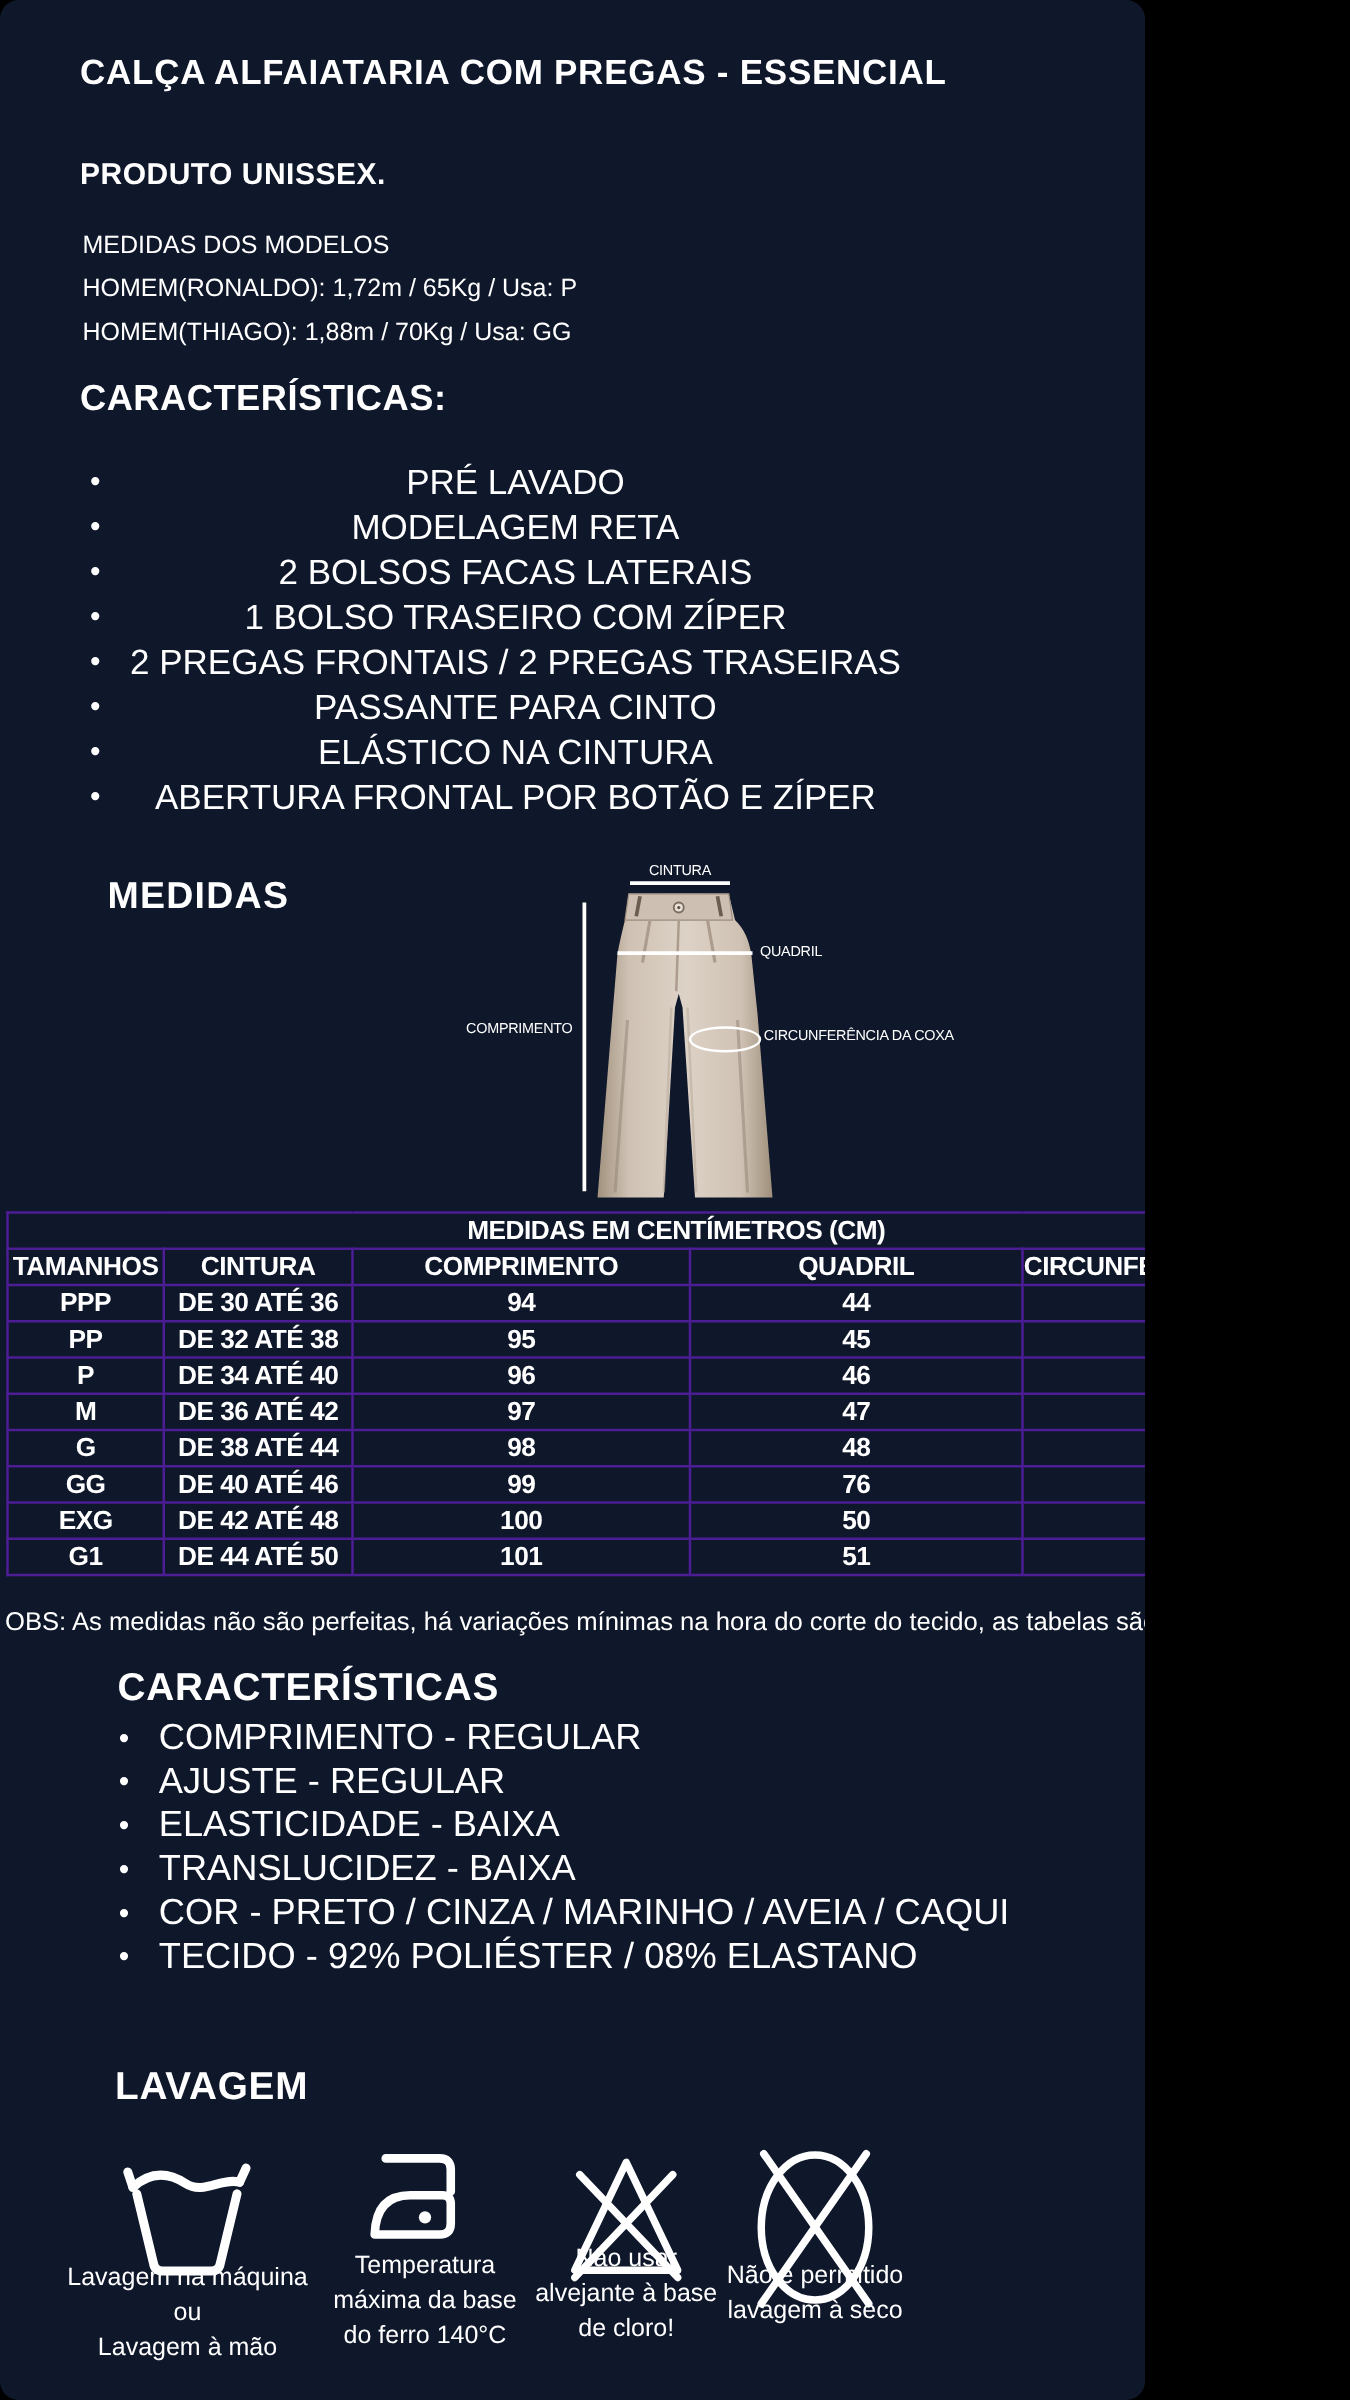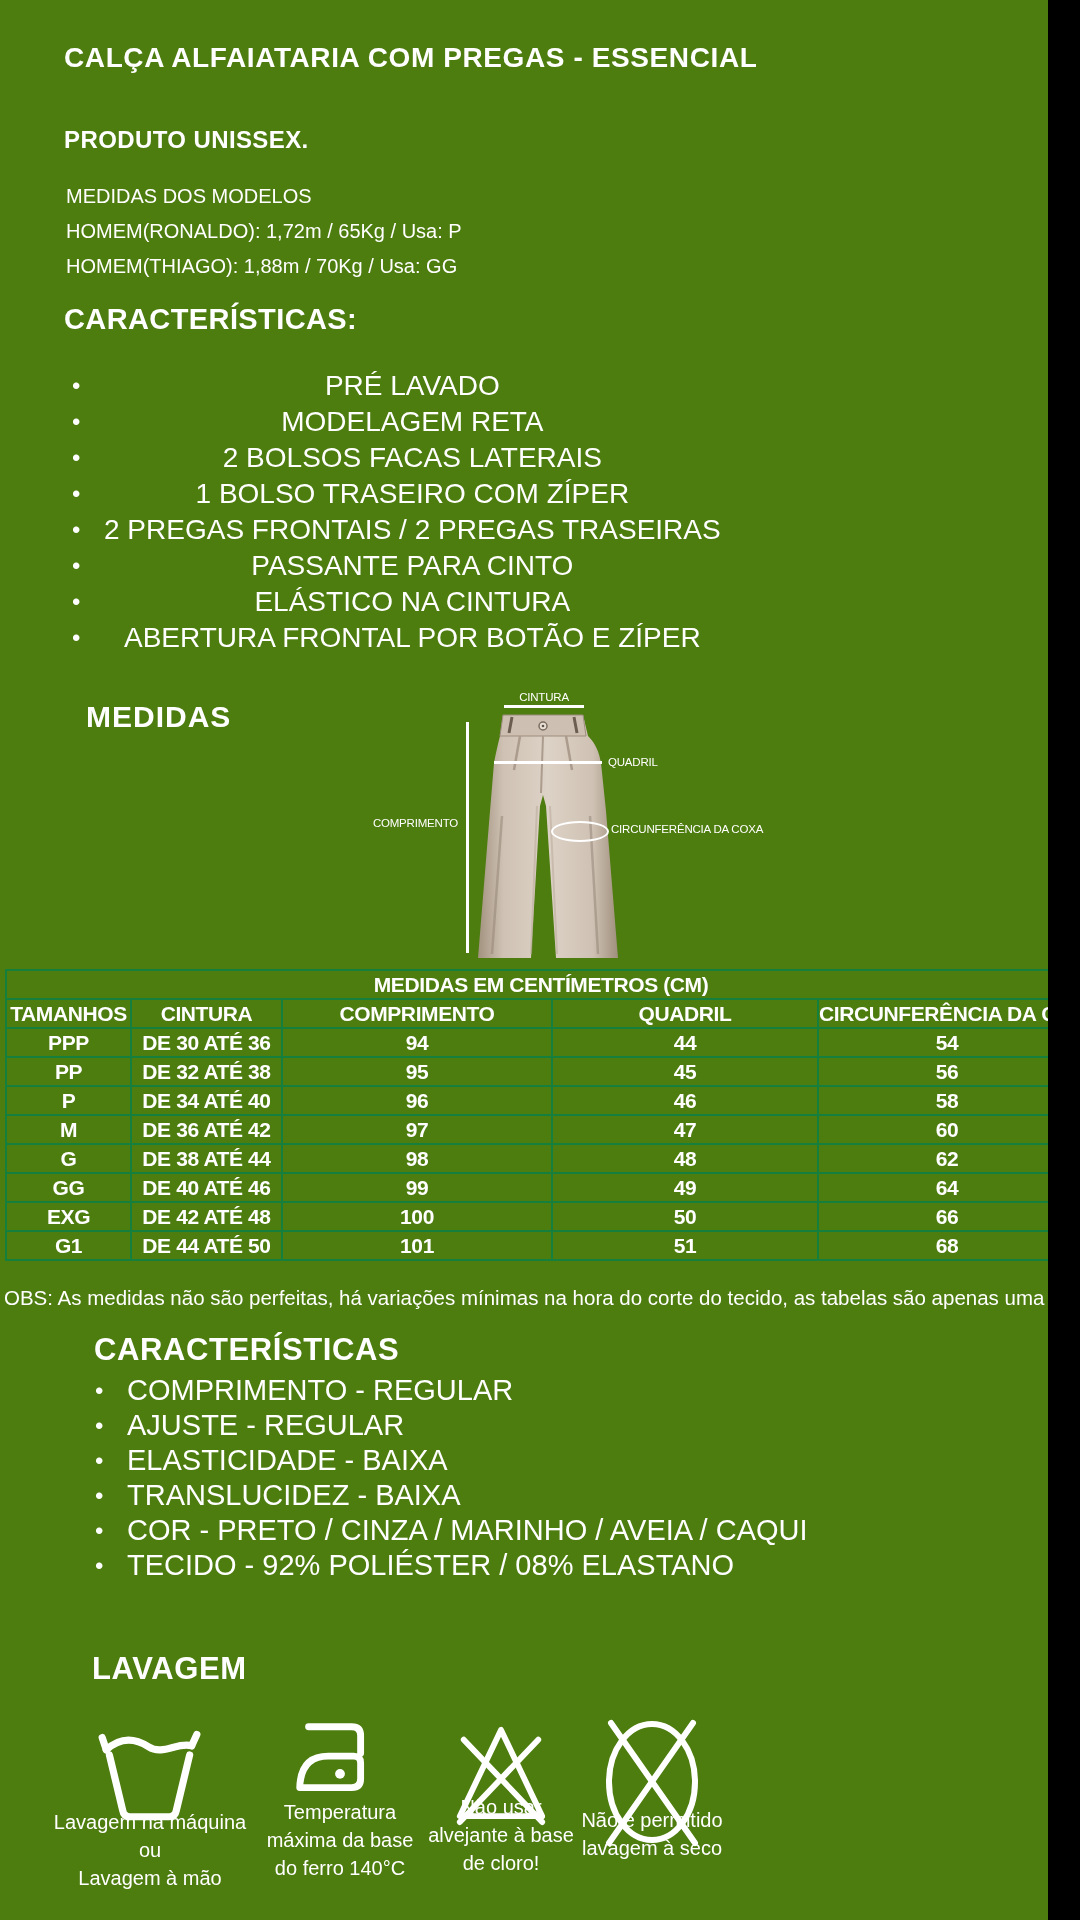--- a/index.html
+++ b/index.html
@@ -1,17 +1,17 @@
 <!DOCTYPE html>
 <html><head>
 <meta charset="utf-8">
 <style>
   html,body{margin:0;padding:0;background:#000;}
-  .page{position:relative;width:1048px;height:1920px;background:#4d7c0f;overflow:hidden;
-        font-family:"Liberation Sans",sans-serif;color:#fff;}
+  .page{position:relative;width:916px;height:1920px;background:#0f172a;overflow:hidden;
+        font-family:"Liberation Sans",sans-serif;color:#fff;border-radius:15px;}
   .abs{position:absolute;}
   .title{left:64px;top:42px;font-size:28px;font-weight:bold;letter-spacing:.6px;white-space:nowrap;}
   .unisex{left:64px;top:126px;font-size:24px;font-weight:bold;letter-spacing:.4px;}
   .models{left:66px;top:179px;font-size:20px;line-height:35px;white-space:nowrap;}
   .h-feat1{left:64px;top:303px;font-size:29px;font-weight:bold;letter-spacing:.4px;}
   ul.blist{list-style:none;margin:0;padding:0;}
   .list1{left:72px;top:368px;font-size:28px;text-align:center;}
   .list1 li{line-height:36px;}
   .list2{left:95px;top:1373px;font-size:29px;}
   .list2 li{line-height:35px;}
@@ -25,21 +25,21 @@
   .vline-comp{left:466px;top:722px;width:3px;height:231px;background:#fff;}
   .lbl-comprimento{left:340px;top:817px;width:118px;text-align:right;}
   .line-quadril{left:494px;top:761px;width:108px;height:3px;background:#fff;}
   .lbl-quadril{left:608px;top:756px;}
   .ellipse-coxa{left:551px;top:821px;width:54px;height:17px;border:2.5px solid #fff;border-radius:50%;}
   .lbl-coxa{left:611px;top:823px;}
   .pants-svg{left:440px;top:706px;}
   
   table.sizes{position:absolute;left:5px;top:969px;width:1070px;border-collapse:collapse;table-layout:fixed;
               font-size:21px;font-weight:bold;letter-spacing:-.4px;color:#fff;}
-  table.sizes th,table.sizes td{border:2px solid #15803d;text-align:center;vertical-align:middle;
+  table.sizes th,table.sizes td{border:2px solid #4c1d95;text-align:center;vertical-align:middle;
               padding:0;height:27px;white-space:nowrap;overflow:hidden;}
   .obs{left:4px;top:1286px;width:1072px;font-size:20.5px;white-space:nowrap;}
   .h-feat2{left:94px;top:1332px;font-size:31px;font-weight:bold;letter-spacing:.6px;}
   .h-lavagem{left:92px;top:1651px;font-size:31px;font-weight:bold;letter-spacing:.6px;}
   .care-icon{position:absolute;}
   .caption{position:absolute;font-size:20px;line-height:28px;text-align:center;}
   .cap1{left:30px;top:1808px;width:240px;}
   .cap2{left:240px;top:1798px;width:200px;}
   .cap3{left:401px;top:1793px;width:200px;}
   .cap4{left:542px;top:1806px;width:220px;}
@@ -159,21 +159,21 @@
       <td>G</td>
       <td>DE 38 ATÉ 44</td>
       <td>98</td>
       <td>48</td>
       <td>62</td>
     </tr>
     <tr>
       <td>GG</td>
       <td>DE 40 ATÉ 46</td>
       <td>99</td>
-      <td>49</td>
+      <td>76</td>
       <td>64</td>
     </tr>
     <tr>
       <td>EXG</td>
       <td>DE 42 ATÉ 48</td>
       <td>100</td>
       <td>50</td>
       <td>66</td>
     </tr>
     <tr>

